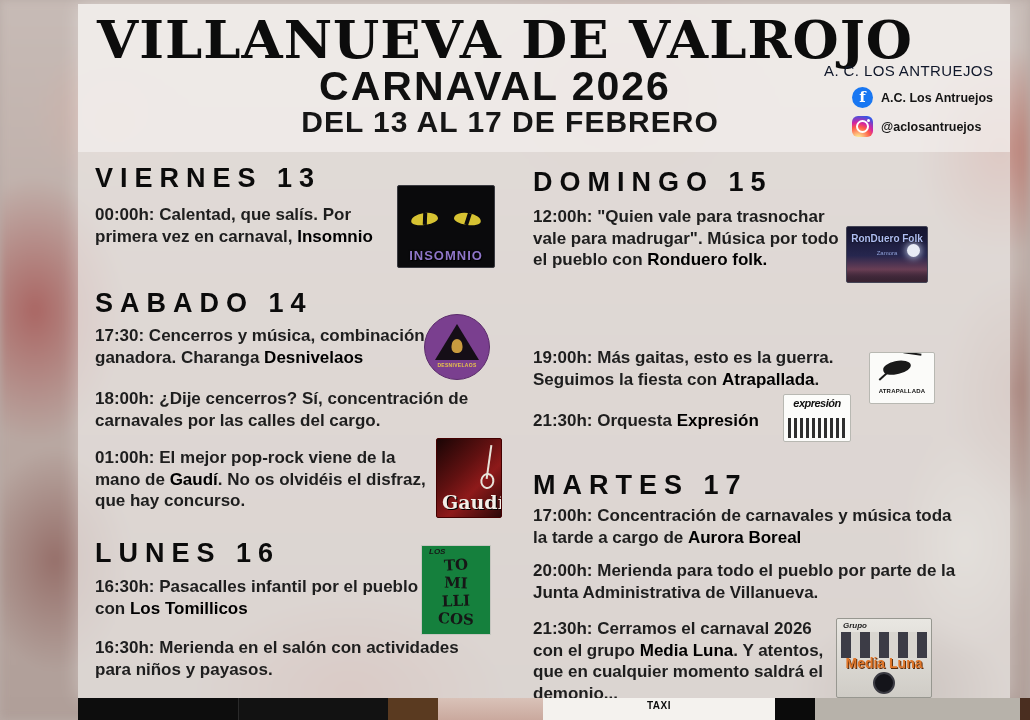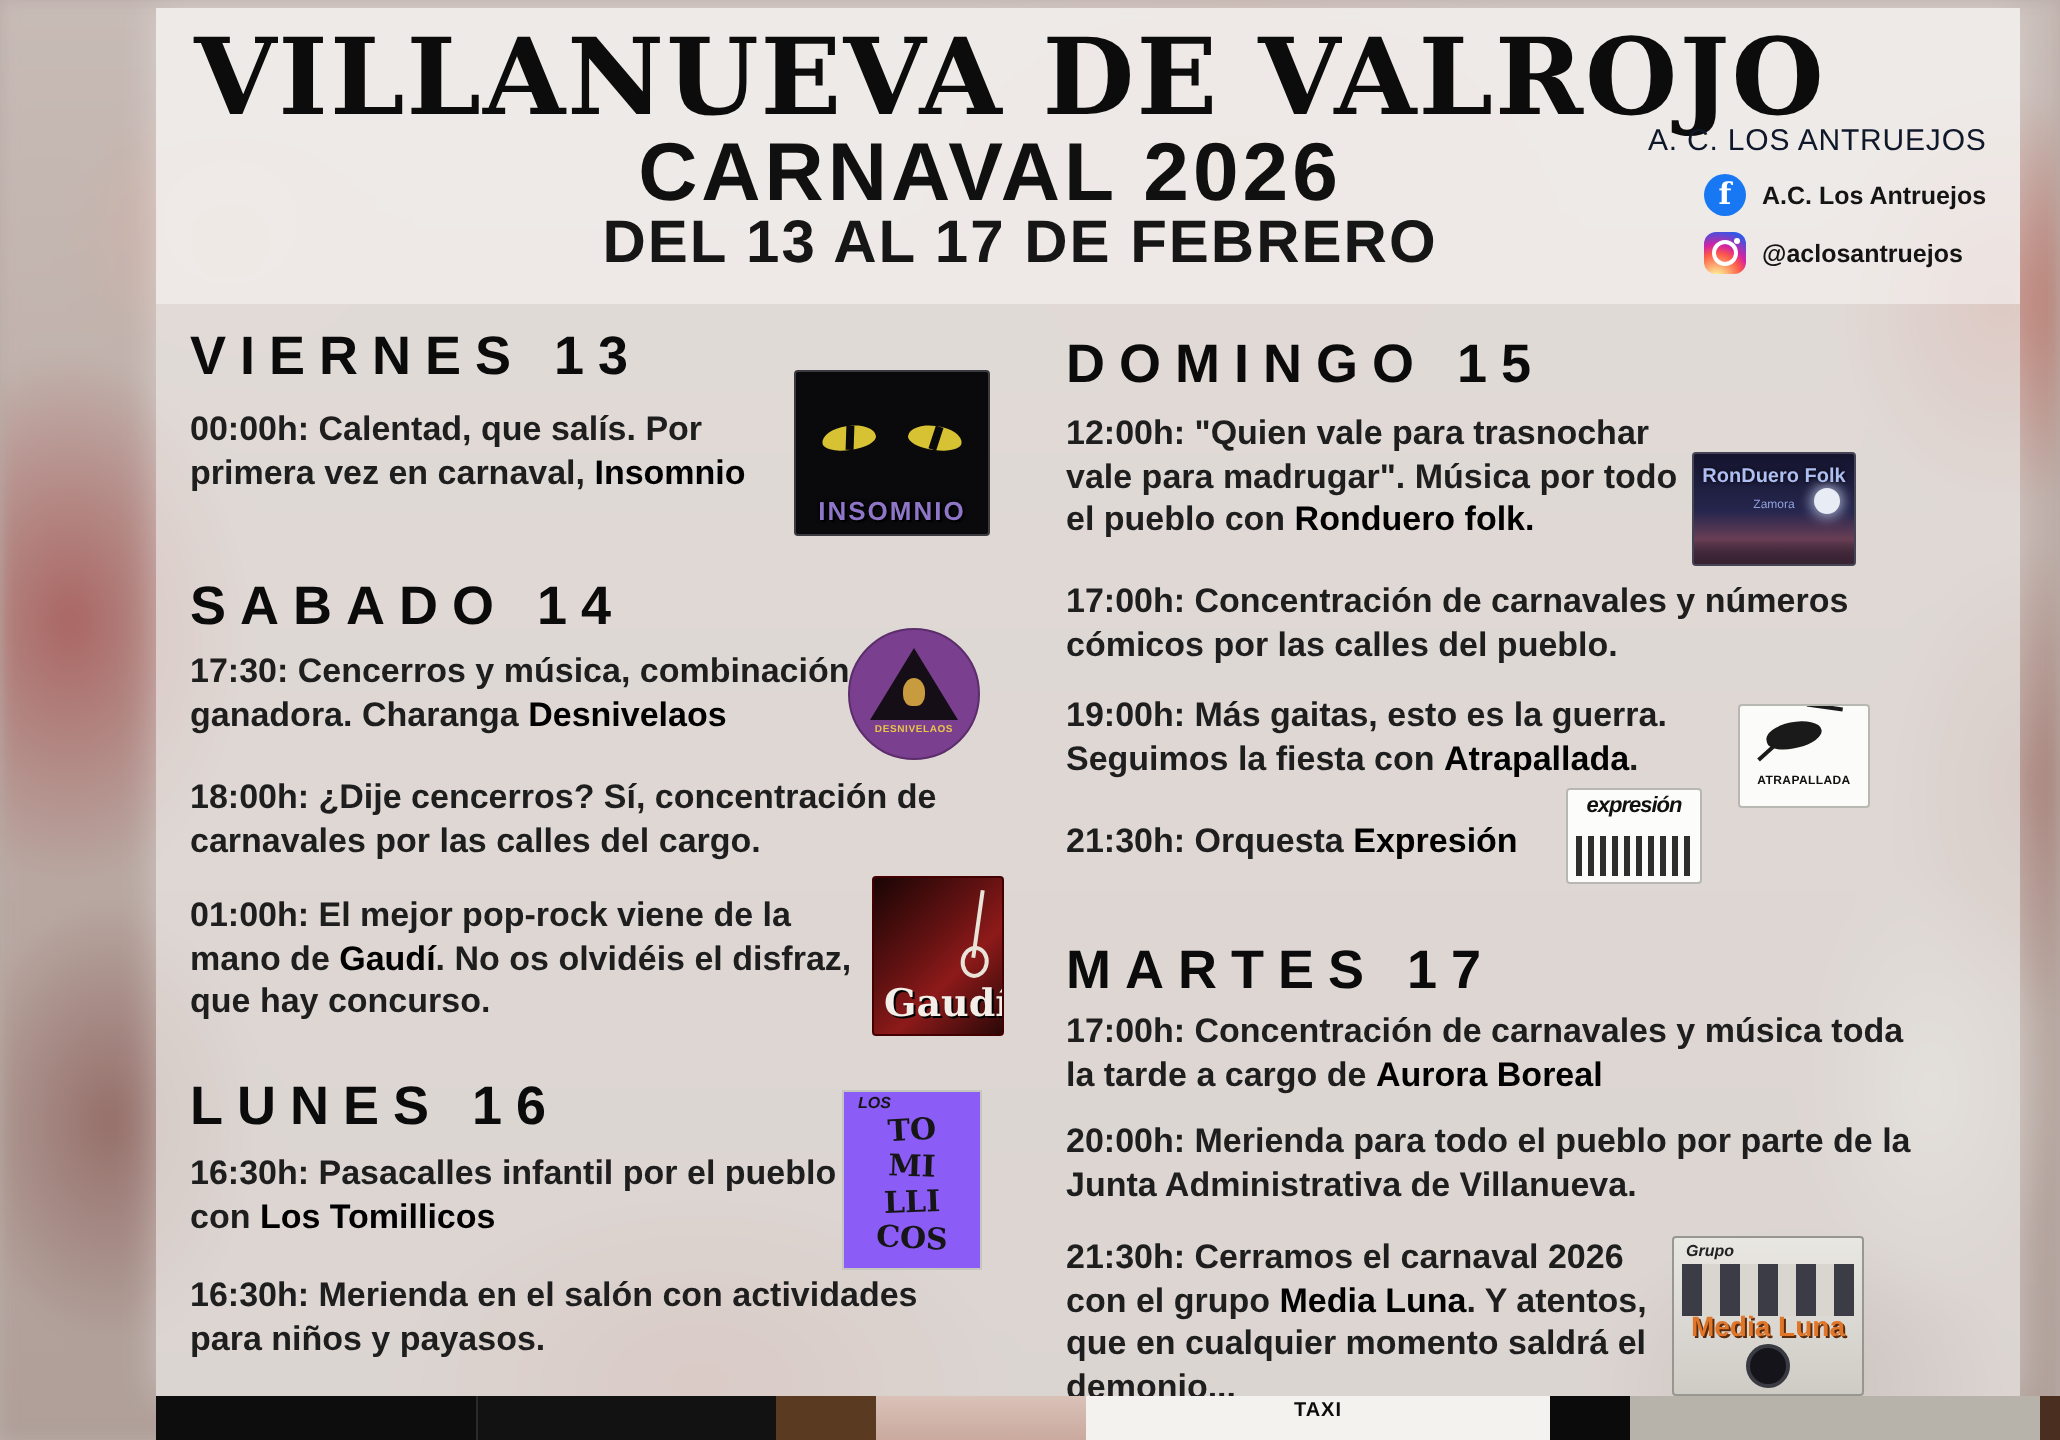--- a/index.html
+++ b/index.html
@@ -54,21 +54,21 @@
 .desnivelaos{border-radius:50%;background:#7a3f8f;border:1px solid #5b2d6b}
 .desnivelaos .tri{position:absolute;left:50%;top:9px;transform:translateX(-50%);width:0;height:0;border-left:22px solid transparent;border-right:22px solid transparent;border-bottom:36px solid #150e17}
 .desnivelaos .fig{position:absolute;left:50%;top:24px;transform:translateX(-50%);width:11px;height:14px;background:#c99b3f;border-radius:50% 50% 40% 40%}
 .desnivelaos .dlabel{position:absolute;bottom:11px;width:100%;text-align:center;font-size:5px;color:#e8c44a;font-weight:700;letter-spacing:.3px}
 
 .gaudi{background:linear-gradient(135deg,#1a0505 0%,#611111 40%,#8e1a1a 62%,#2b0808 100%);border:1px solid #400;border-radius:2px}
 .gaudi .guitar{position:absolute;right:11px;top:6px;width:2px;height:34px;background:#e8e4da;transform:rotate(8deg)}
 .gaudi .guitar::after{content:"";position:absolute;bottom:-10px;left:-5px;width:10px;height:12px;border:2px solid #e8e4da;border-radius:50%}
 .gaudi .glabel{position:absolute;bottom:4px;left:5px;color:#f3efe8;font-family:"DejaVu Serif",serif;font-weight:bold;font-size:19px;text-shadow:1px 1px 0 #000}
 
-.tomillicos{background:#8b5cf6;border:1px solid #c6c6c0;color:#161616;padding-top:1px}
+.tomillicos{background:#15803d;border:1px solid #c6c6c0;color:#161616;padding-top:1px}
 .tomillicos .los{font-size:8px;font-weight:700;text-align:left;padding-left:7px;font-style:italic}
 .tomillicos .trow{font-family:"DejaVu Serif",serif;font-weight:bold;font-size:15px;line-height:18px;text-align:center}
 .tomillicos .r1{transform:rotate(-3deg)}.tomillicos .r2{transform:rotate(2deg)}
 .tomillicos .r3{transform:rotate(-2deg)}.tomillicos .r4{transform:rotate(3deg)}
 
 .ronduero{background:linear-gradient(180deg,#14142e 0%,#26264e 52%,#6b3f55 78%,#2e1f33 100%);border:1px solid #445;border-radius:2px}
 .ronduero::after{content:"";position:absolute;bottom:0;left:0;right:0;height:13px;background:linear-gradient(to top,#3a2433,rgba(58,36,51,0))}
 .ronduero .rtitle{position:absolute;top:6px;width:100%;text-align:center;font-size:10px;font-weight:800;color:#aebdf2;text-shadow:0 0 2px #000;white-space:nowrap}
 .ronduero .rsub{position:absolute;top:23px;width:100%;text-align:center;font-size:6px;color:#8fa0d8}
 .ronduero .moon{position:absolute;right:7px;top:17px;width:13px;height:13px;border-radius:50%;background:#e8ecf5;box-shadow:0 0 6px 2px rgba(220,230,255,.6)}
@@ -177,23 +177,20 @@
 
     <h2 class="day" style="left:533px;top:167px">DOMINGO 15</h2>
     <p class="event" style="left:533px;top:206px;width:315px">
       <span class="time">12:00h:</span><span> "Quien vale para trasnochar vale para madrugar". Música por todo el pueblo con </span><span class="strong">Ronduero folk.</span><span></span>
     </p>
     <div class="logo ronduero" style="left:846px;top:226px;width:82px;height:57px">
       <span class="moon"></span>
       <span class="rtitle">RonDuero Folk</span>
       <span class="rsub">Zamora</span>
     </div>
-    <p class="event" style="left:533px;top:290px;width:425px">
-      <span class="time">17:00h:</span><span> Concentración de carnavales y números cómicos por las calles del pueblo.</span>
-    </p>
     <p class="event" style="left:533px;top:347px;width:340px">
       <span class="time">19:00h:</span><span> Más gaitas, esto es la guerra. Seguimos la fiesta con </span><span class="strong">Atrapallada</span><span>.</span>
     </p>
     <div class="logo atrapallada" style="left:869px;top:352px;width:66px;height:52px">
       <span class="pipe"></span>
       <span class="alabel">ATRAPALLADA</span>
     </div>
     <p class="event" style="left:533px;top:410px;width:250px">
       <span class="time">21:30h:</span><span> Orquesta </span><span class="strong">Expresión</span>
     </p>

